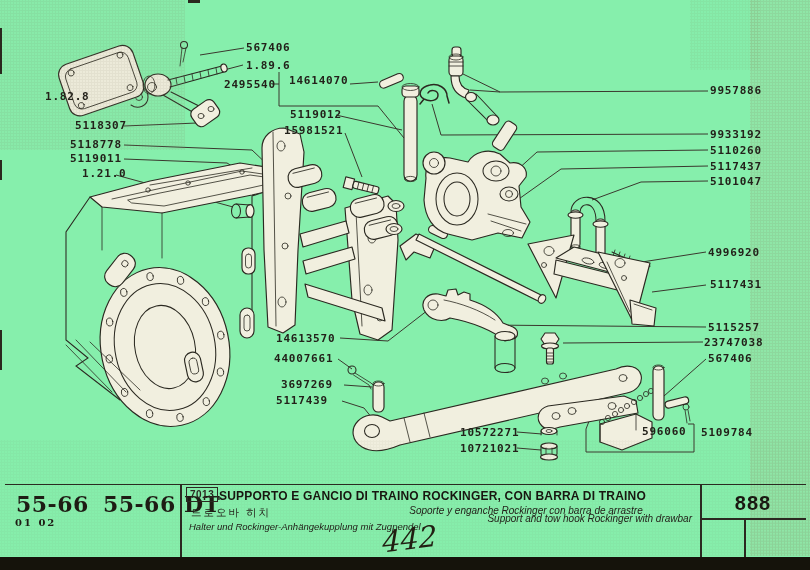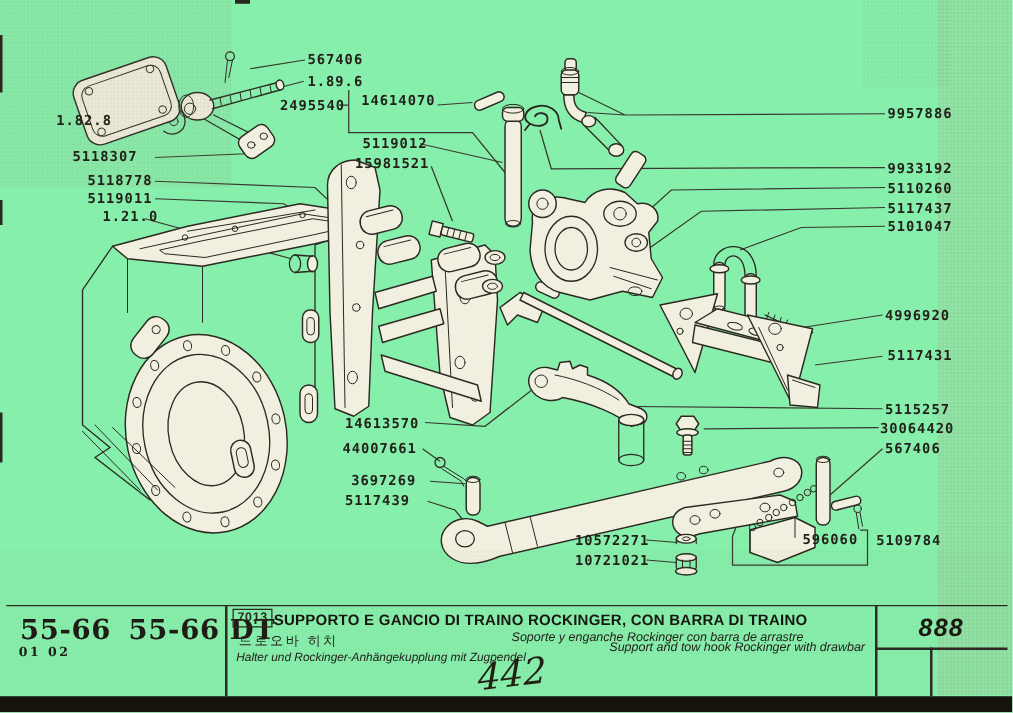--- a/index.html
+++ b/index.html
@@ -37,21 +37,21 @@
         font-weight:bold;font-size:10px;padding:1px 3px;letter-spacing:.5px;}
   .title-it{position:absolute;left:219px;top:489px;font-weight:bold;font-size:12px;
             letter-spacing:.2px;color:#181610;}
   .title-ko{position:absolute;left:191px;top:506px;font-size:10.5px;letter-spacing:2px;color:#23211a;}
   .title-de{position:absolute;left:189px;top:521px;font-style:italic;font-size:9.5px;color:#23211a;}
   .title-en{position:absolute;left:360px;top:513px;width:332px;text-align:right;
             font-style:italic;font-size:10px;color:#23211a;}
   .title-es{position:absolute;left:360px;top:505px;width:332px;text-align:center;
             font-style:italic;font-size:10px;color:#23211a;}
   .pageno{position:absolute;left:700px;top:492px;width:106px;text-align:center;
-          font-weight:bold;font-size:20px;letter-spacing:1px;color:#1a1811;font-style:italic;}
+          font-weight:bold;font-size:20px;letter-spacing:1px;color:#1a1811;}
   .hand{position:absolute;left:382px;top:522px;font-family:"DejaVu Serif",serif;
         font-style:italic;font-size:29px;color:#211f12;transform:rotate(-7deg) skewX(-6deg);}
   #blackbar{position:absolute;left:0;top:557px;width:810px;height:13px;background:#15130b;}
 </style>
 </head>
 <body>
 
 <div id="page">
 
   <svg width="810" height="570" viewBox="0 0 810 570" style="position:absolute;left:0;top:0">
@@ -359,35 +359,35 @@
   <div class="edge" style="left:0;top:28px;width:2px;height:46px"></div>
   <div class="edge" style="left:0;top:160px;width:2px;height:20px"></div>
   <div class="edge" style="left:0;top:330px;width:2px;height:40px"></div>
   <div class="edge" style="left:188px;top:0;width:12px;height:3px"></div>
 
   <div class="pl" style="left:246px;top:41px">567406</div>
   <div class="pl" style="left:246px;top:59px">1.89.6</div>
   <div class="pl" style="left:224px;top:78px">2495540</div>
   <div class="pl" style="left:289px;top:74px">14614070</div>
   <div class="pl" style="left:45px;top:90px">1.82.8</div>
-  <div class="pl" style="left:58px;top:119px">5118307</div>
+  <div class="pl" style="left:75px;top:119px">5118307</div>
   <div class="pl" style="left:70px;top:138px">5118778</div>
   <div class="pl" style="left:70px;top:152px">5119011</div>
   <div class="pl" style="left:82px;top:167px">1.21.0</div>
   <div class="pl" style="left:290px;top:108px">5119012</div>
   <div class="pl" style="left:284px;top:124px">15981521</div>
   <div class="pl" style="left:710px;top:84px">9957886</div>
   <div class="pl" style="left:710px;top:128px">9933192</div>
   <div class="pl" style="left:710px;top:144px">5110260</div>
   <div class="pl" style="left:710px;top:160px">5117437</div>
   <div class="pl" style="left:710px;top:175px">5101047</div>
   <div class="pl" style="left:708px;top:246px">4996920</div>
   <div class="pl" style="left:710px;top:278px">5117431</div>
   <div class="pl" style="left:708px;top:321px">5115257</div>
-  <div class="pl" style="left:704px;top:336px">30064420</div>
+  <div class="pl" style="left:704px;top:336px">23747038</div>
   <div class="pl" style="left:708px;top:352px">567406</div>
   <div class="pl" style="left:276px;top:332px">14613570</div>
   <div class="pl" style="left:274px;top:352px">44007661</div>
   <div class="pl" style="left:281px;top:378px">3697269</div>
   <div class="pl" style="left:276px;top:394px">5117439</div>
   <div class="pl" style="left:460px;top:426px">10572271</div>
   <div class="pl" style="left:460px;top:442px">10721021</div>
   <div class="pl" style="left:642px;top:425px">596060</div>
   <div class="pl" style="left:701px;top:426px">5109784</div>
 

